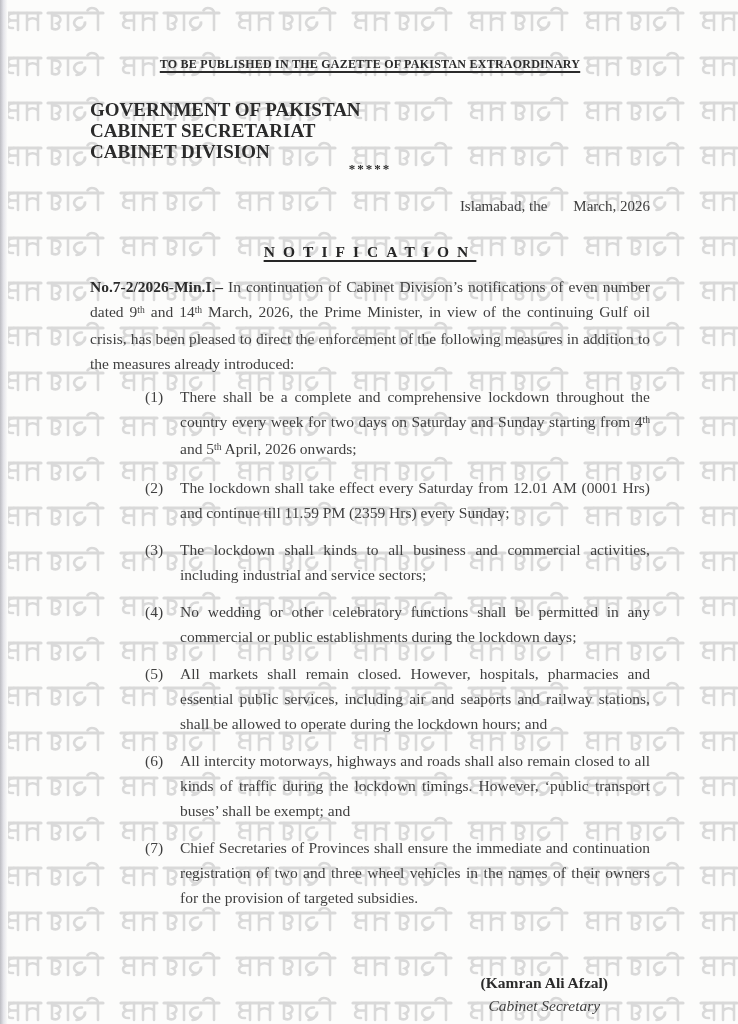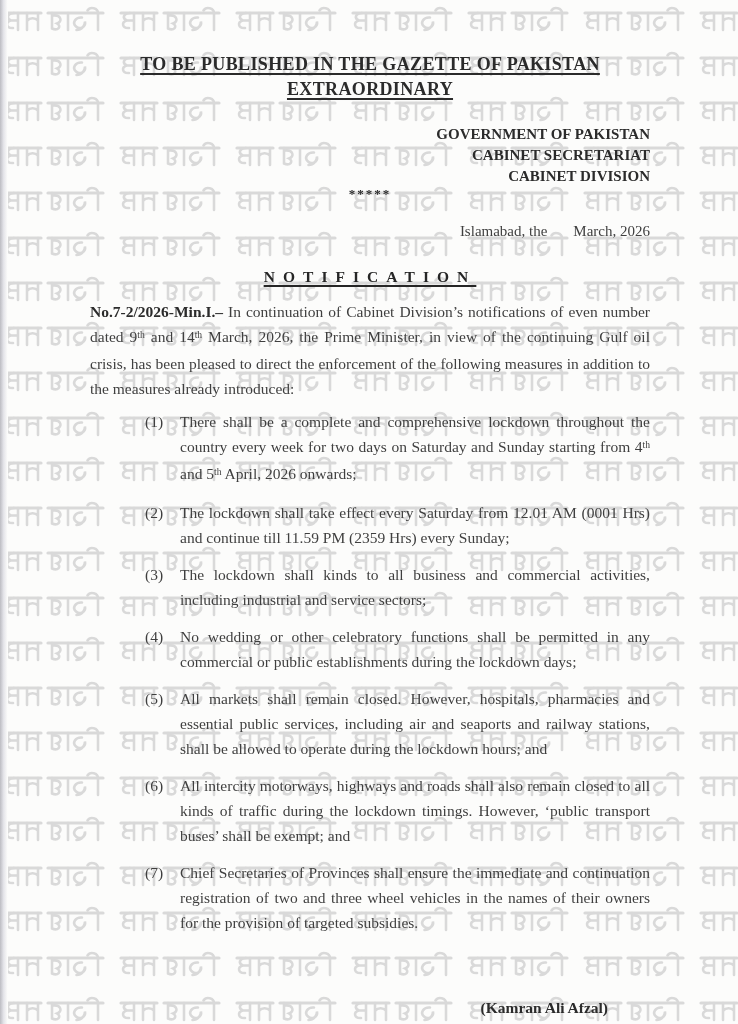--- a/index.html
+++ b/index.html
@@ -21,25 +21,25 @@
   .wm { position:absolute; left:0; top:0; z-index:0; }
   
   .doc {
     position:relative; z-index:1;
     box-sizing:border-box;
     width:738px; height:1024px;
     padding:52px 88px 0 90px;
     font-size:15.5px; line-height:25px;
   }
   .gazette {
-    text-align:center; font-weight:bold; font-size:18px;
+    text-align:center; font-weight:bold; font-size:12px;
     color:#2b2b2b; letter-spacing:0.02em;
   }
   .u { text-decoration:underline; text-underline-offset:3px; text-decoration-thickness:1.5px; }
-  .org { text-align:right; font-weight:bold; font-size:15px; line-height:21px; color:#2b2b2b; margin-top:22px; }
+  .org { text-align:left; font-weight:bold; font-size:19px; line-height:21px; color:#2b2b2b; margin-top:22px; }
   .stars { text-align:center; font-weight:bold; font-size:13px; letter-spacing:2px; line-height:14px; color:#2b2b2b; }
   .dateline { text-align:right; margin-top:18px; font-size:15px; }
   .dateline .date { margin-left:26px; }
   .notif-title { text-align:center; margin-top:20px; font-weight:bold; font-size:15.5px; color:#262626; }
   .notif-title .u { letter-spacing:0.52em; text-decoration-thickness:1.5px; }
   .intro { margin:10px 0 0 0; text-align:justify; }
   .intro .ref { font-weight:bold; color:#2b2b2b; }
   sup.s { font-size:0.62em; vertical-align:baseline; position:relative; top:-0.45em; }
   .items { margin-top:8px; }
   .item { display:flex; padding-left:55px; margin-top:12px; }

